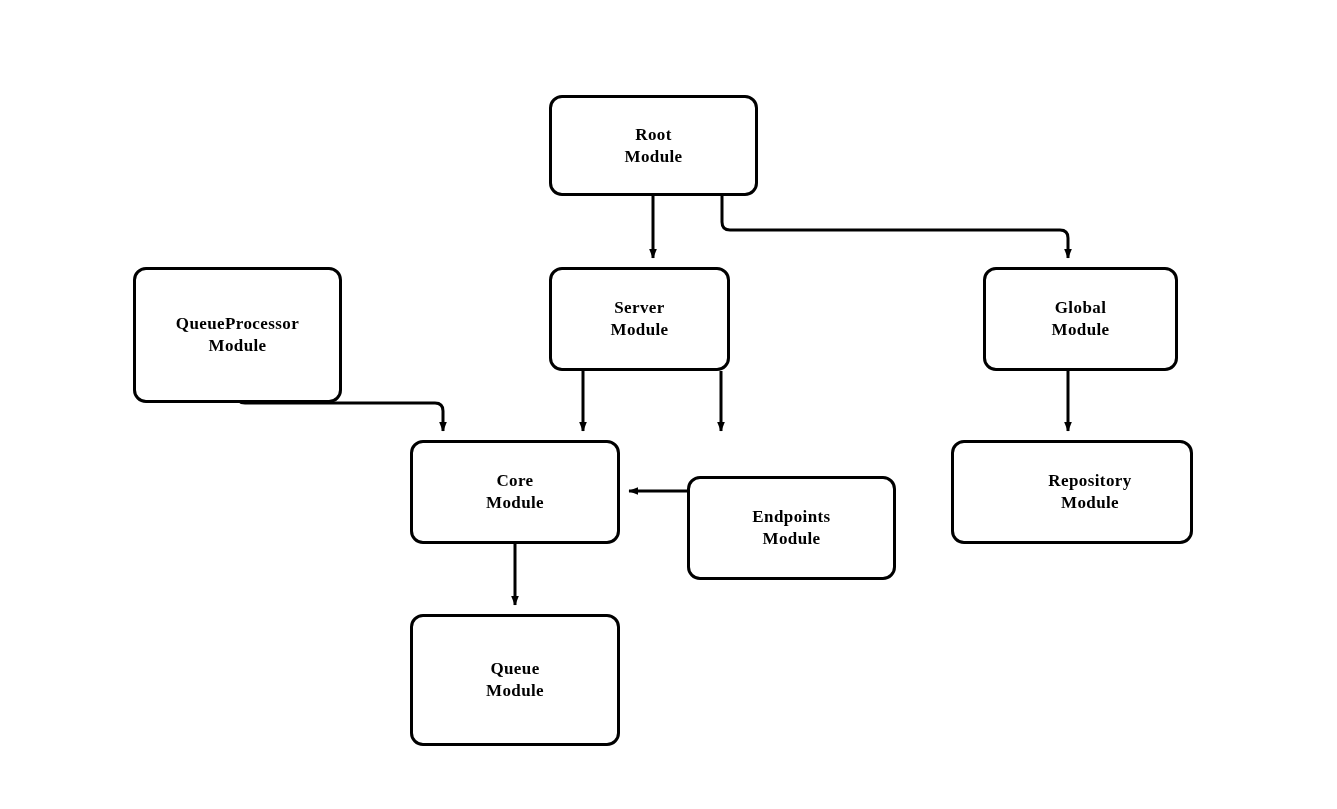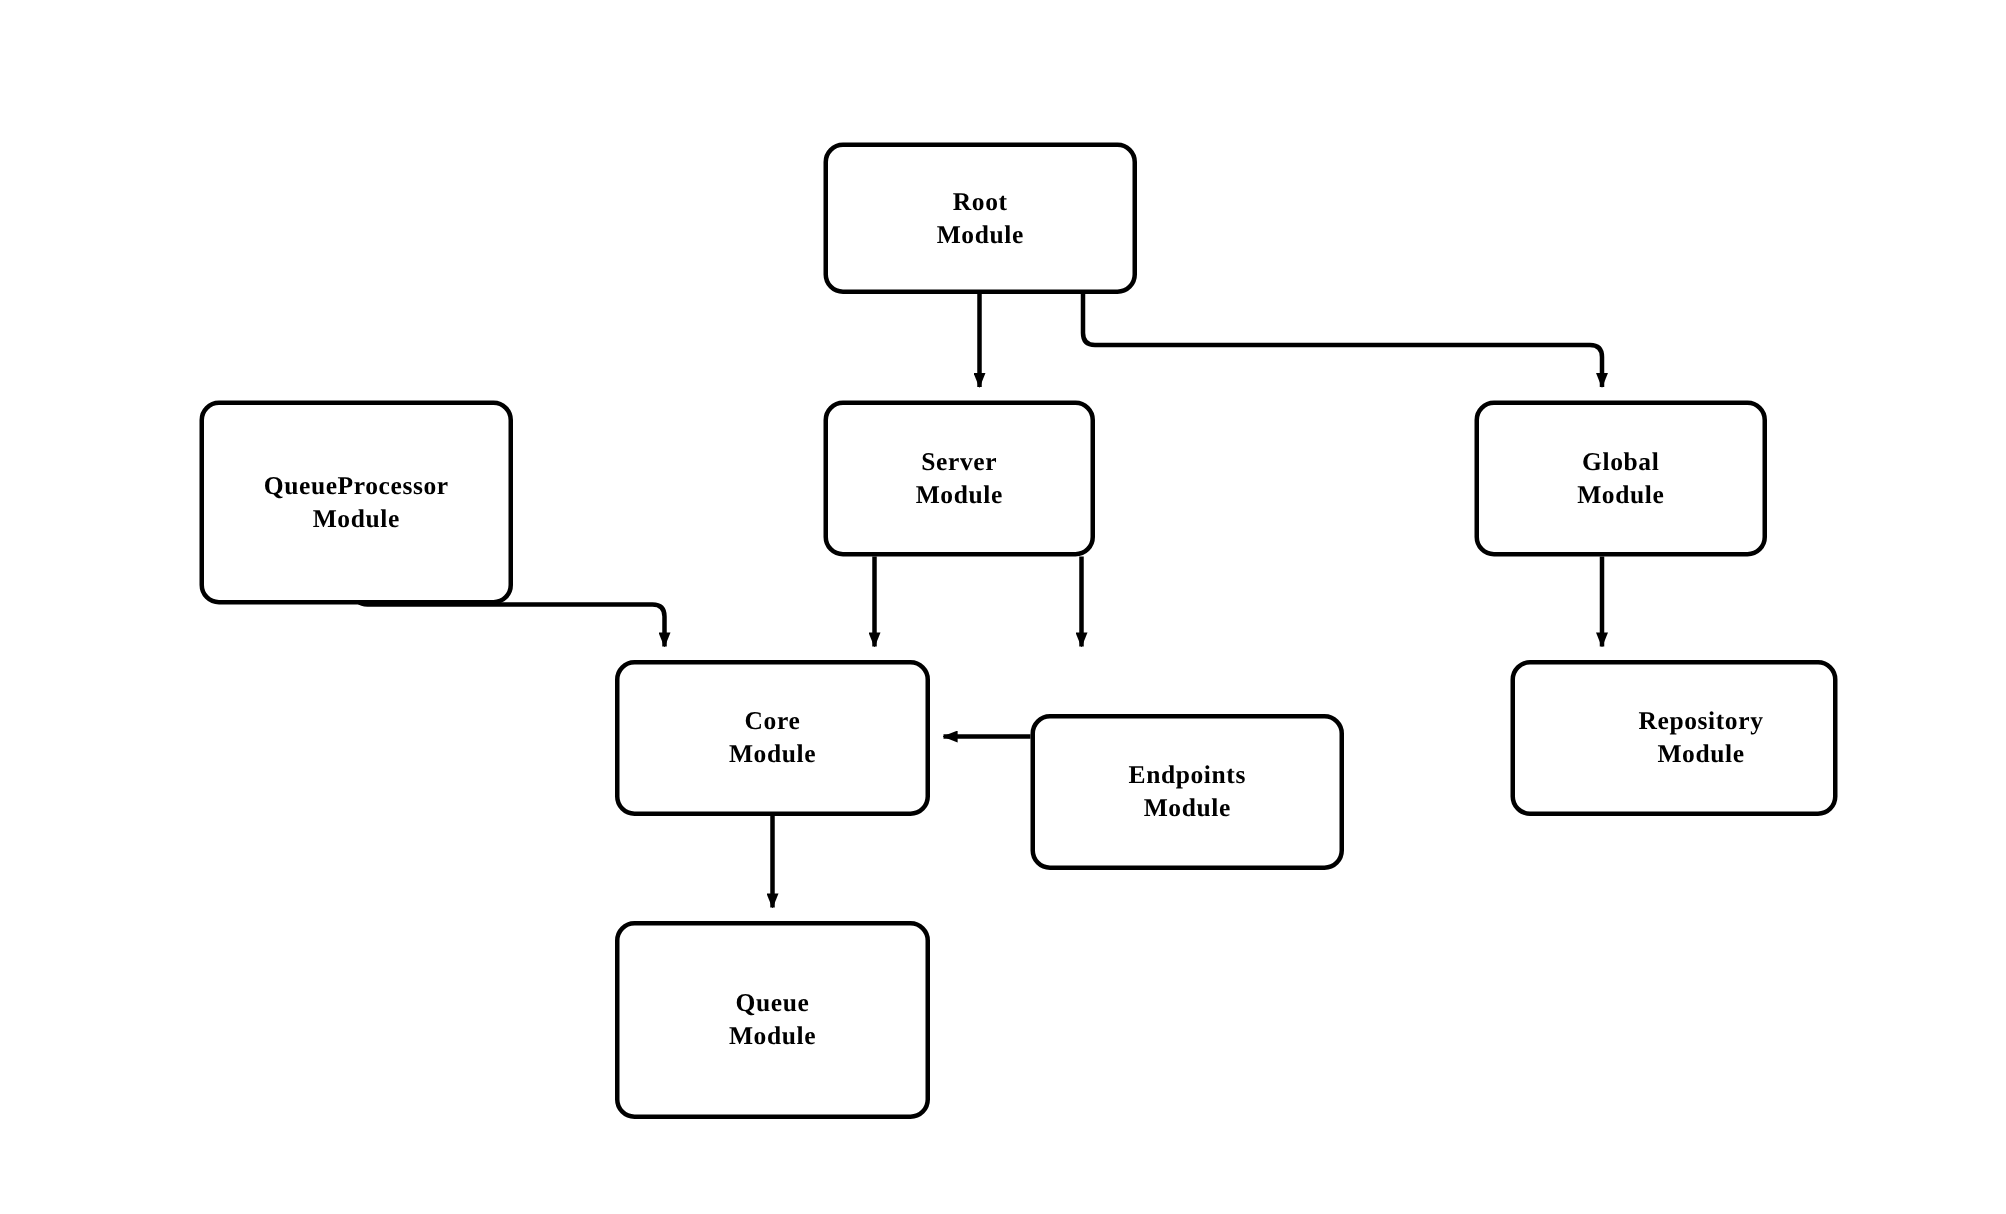--- a/index.html
+++ b/index.html
@@ -124,21 +124,21 @@
     <div class="node" style="left:410px; top:440px; width:210px; height:104px;text-align:center;">
       <span class="node-line">Core</span>
       <span class="node-line">Module</span>
     </div>
 
     <div class="node" style="left:687px; top:440px; width:209px; height:104px;margin-top:36px;">
       <span class="node-line">Endpoints</span>
       <span class="node-line">Module</span>
     </div>
 
-    <div class="node" style="left:1007px; top:440px; width:218px; height:104px;padding-left:36px;">
+    <div class="node" style="left:951px; top:440px; width:242px; height:104px;padding-left:36px;">
       <span class="node-line">Repository</span>
       <span class="node-line">Module</span>
     </div>
 
     <div class="node" style="left:410px; top:614px; width:210px; height:132px;">
       <span class="node-line">Queue</span>
       <span class="node-line">Module</span>
     </div>
 
   </div>

